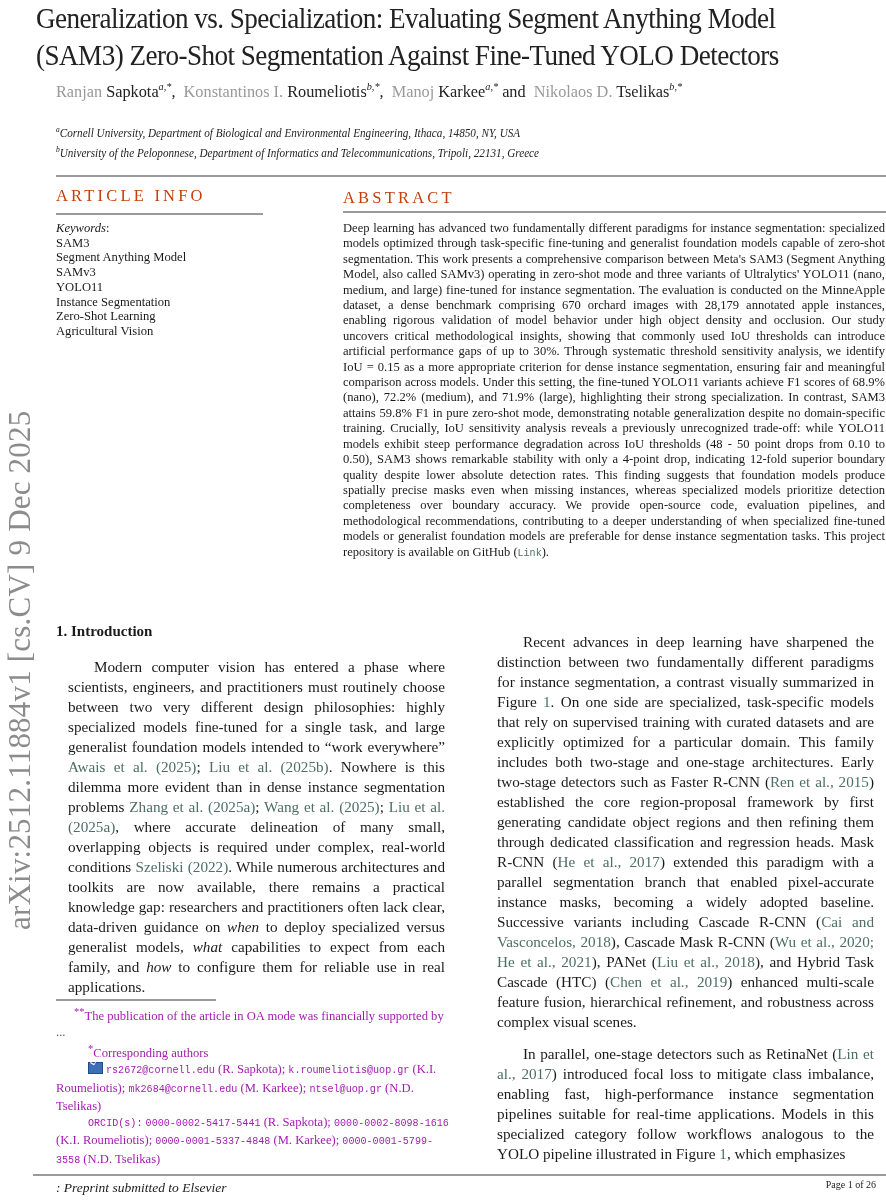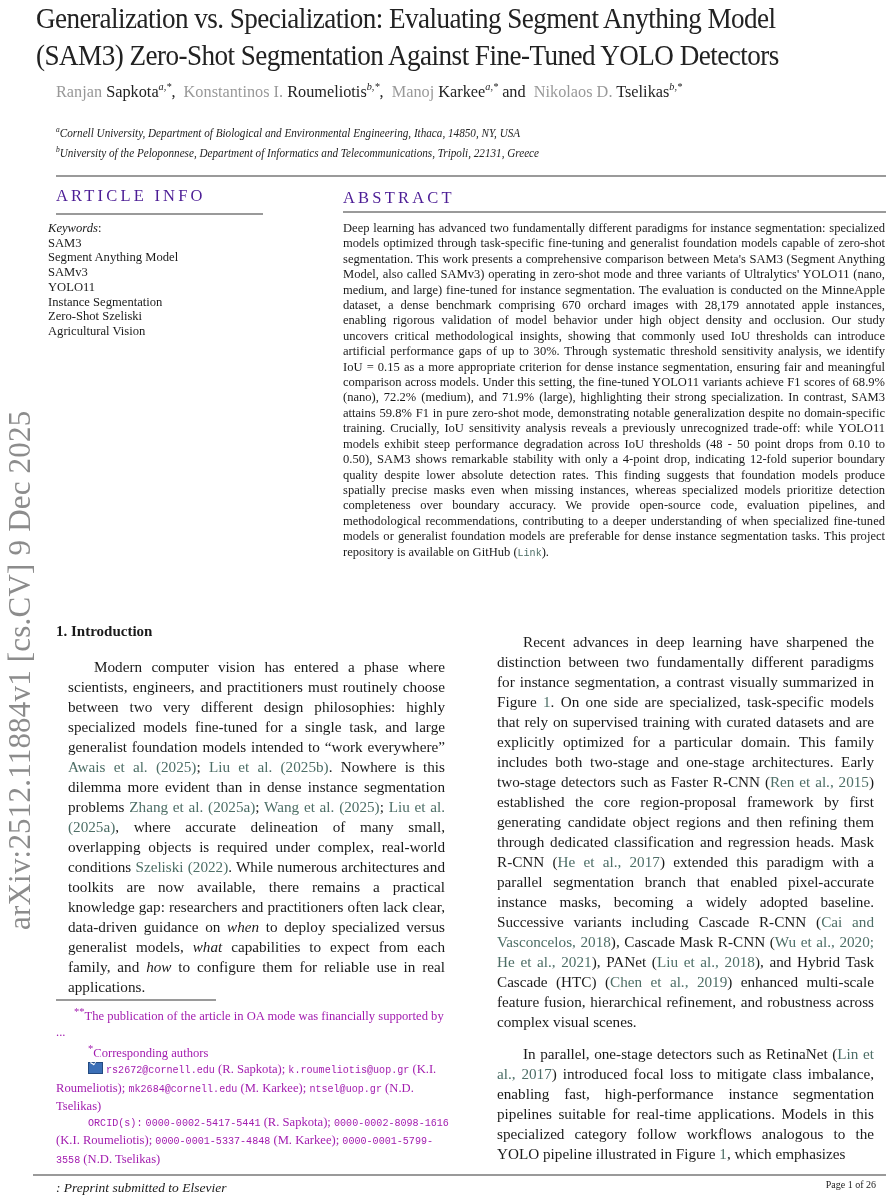--- a/index.html
+++ b/index.html
@@ -18,23 +18,23 @@
     }
     .authors .first { color: #999; }
     .authors sup { font-size: 11px; font-style: italic; }
     .affil {
       position: absolute; left: 56px; font-size: 12px; font-style: italic; color: #222;
       white-space: nowrap; transform: scaleX(0.93); transform-origin: left top;
     }
     .affil sup { font-size: 8px; }
     .rule { position: absolute; height: 2px; background: #9a9a9a; }
     .sec-label {
-      position: absolute; font-size: 16.5px; letter-spacing: 3.2px; color: #4c1d95;
+      position: absolute; font-size: 16.5px; letter-spacing: 3.2px; color: #c2410c;
     }
-    .kw-block { position: absolute; left: 48px; top: 221px; font-size: 12.6px; line-height: 14.7px; }
+    .kw-block { position: absolute; left: 56px; top: 221px; font-size: 12.6px; line-height: 14.7px; }
     .kw-block .kw-head { font-style: italic; }
     .abstract {
       position: absolute; left: 343px; top: 221px; width: 542px;
       font-size: 12.55px; line-height: 15.4px; text-align: justify; color: #1a1a1a;
     }
     .mono { font-family: "Liberation Mono", "DejaVu Sans Mono", monospace; font-size: 0.8em; }
     .link { color: #4d6e66; }
     .side-stamp {
       position: absolute; left: 2px; top: 930px; width: 650px; height: 36px;
       transform: rotate(-90deg); transform-origin: left top;
@@ -91,21 +91,21 @@
 <div class="rule" style="left:343px; top:211px; width:543px;"></div>
 
 <div class="sec-label" style="left:56px; top:186px;">ARTICLE INFO</div>
 <div class="kw-block">
   <div><span class="kw-head">Keywords</span>:</div>
   <div>SAM3</div>
   <div>Segment Anything Model</div>
   <div>SAMv3</div>
   <div>YOLO11</div>
   <div>Instance Segmentation</div>
-  <div>Zero-Shot Szeliski</div>
+  <div>Zero-Shot Learning</div>
   <div>Agricultural Vision</div>
 </div>
 
 <div class="sec-label" style="left:343px; top:188px;">ABSTRACT</div>
 <div class="abstract"><span>Deep learning has advanced two fundamentally different paradigms for instance segmentation: specialized models optimized through task-specific fine-tuning and generalist foundation models capable of zero-shot segmentation. This work presents a comprehensive comparison between Meta's SAM3 (Segment Anything Model, also called SAMv3) operating in zero-shot mode and three variants of Ultralytics' YOLO11 (nano, medium, and large) fine-tuned for instance segmentation. The evaluation is conducted on the MinneApple dataset, a dense benchmark comprising 670 orchard images with 28,179 annotated apple instances, enabling rigorous validation of model behavior under high object density and occlusion. Our study uncovers critical methodological insights, showing that commonly used IoU thresholds can introduce artificial performance gaps of up to 30%. Through systematic threshold sensitivity analysis, we identify IoU = 0.15 as a more appropriate criterion for dense instance segmentation, ensuring fair and meaningful comparison across models. Under this setting, the fine-tuned YOLO11 variants achieve F1 scores of 68.9% (nano), 72.2% (medium), and 71.9% (large), highlighting their strong specialization. In contrast, SAM3 attains 59.8% F1 in pure zero-shot mode, demonstrating notable generalization despite no domain-specific training. Crucially, IoU sensitivity analysis reveals a previously unrecognized trade-off: while YOLO11 models exhibit steep performance degradation across IoU thresholds (48 - 50 point drops from 0.10 to 0.50), SAM3 shows remarkable stability with only a 4-point drop, indicating 12-fold superior boundary quality despite lower absolute detection rates. This finding suggests that foundation models produce spatially precise masks even when missing instances, whereas specialized models prioritize detection completeness over boundary accuracy. We provide open-source code, evaluation pipelines, and methodological recommendations, contributing to a deeper understanding of when specialized fine-tuned models or generalist foundation models are preferable for dense instance segmentation tasks. This project repository is available on GitHub (</span><span class="mono link">Link</span><span>).</span></div>
 
 <div class="col" style="left:56px; top:621px; width:401px;">
   <div class="sec-head">1.  Introduction</div>
   <p>Modern computer vision has entered a phase where scientists, engineers, and practitioners must routinely choose between two very different design philosophies: highly specialized models fine-tuned for a single task, and large generalist foundation models intended to “work everywhere” <span class="link">Awais et al. (2025)</span>; <span class="link">Liu et al. (2025b)</span>. Nowhere is this dilemma more evident than in dense instance segmentation problems <span class="link">Zhang et al. (2025a)</span>; <span class="link">Wang et al. (2025)</span>; <span class="link">Liu et al. (2025a)</span>, where accurate delineation of many small, overlapping objects is required under complex, real-world conditions <span class="link">Szeliski (2022)</span>. While numerous architectures and toolkits are now available, there remains a practical knowledge gap: researchers and practitioners often lack clear, data-driven guidance on <em>when</em> to deploy specialized versus generalist models, <em>what</em> capabilities to expect from each family, and <em>how</em> to configure them for reliable use in real applications.</p>
 </div>

